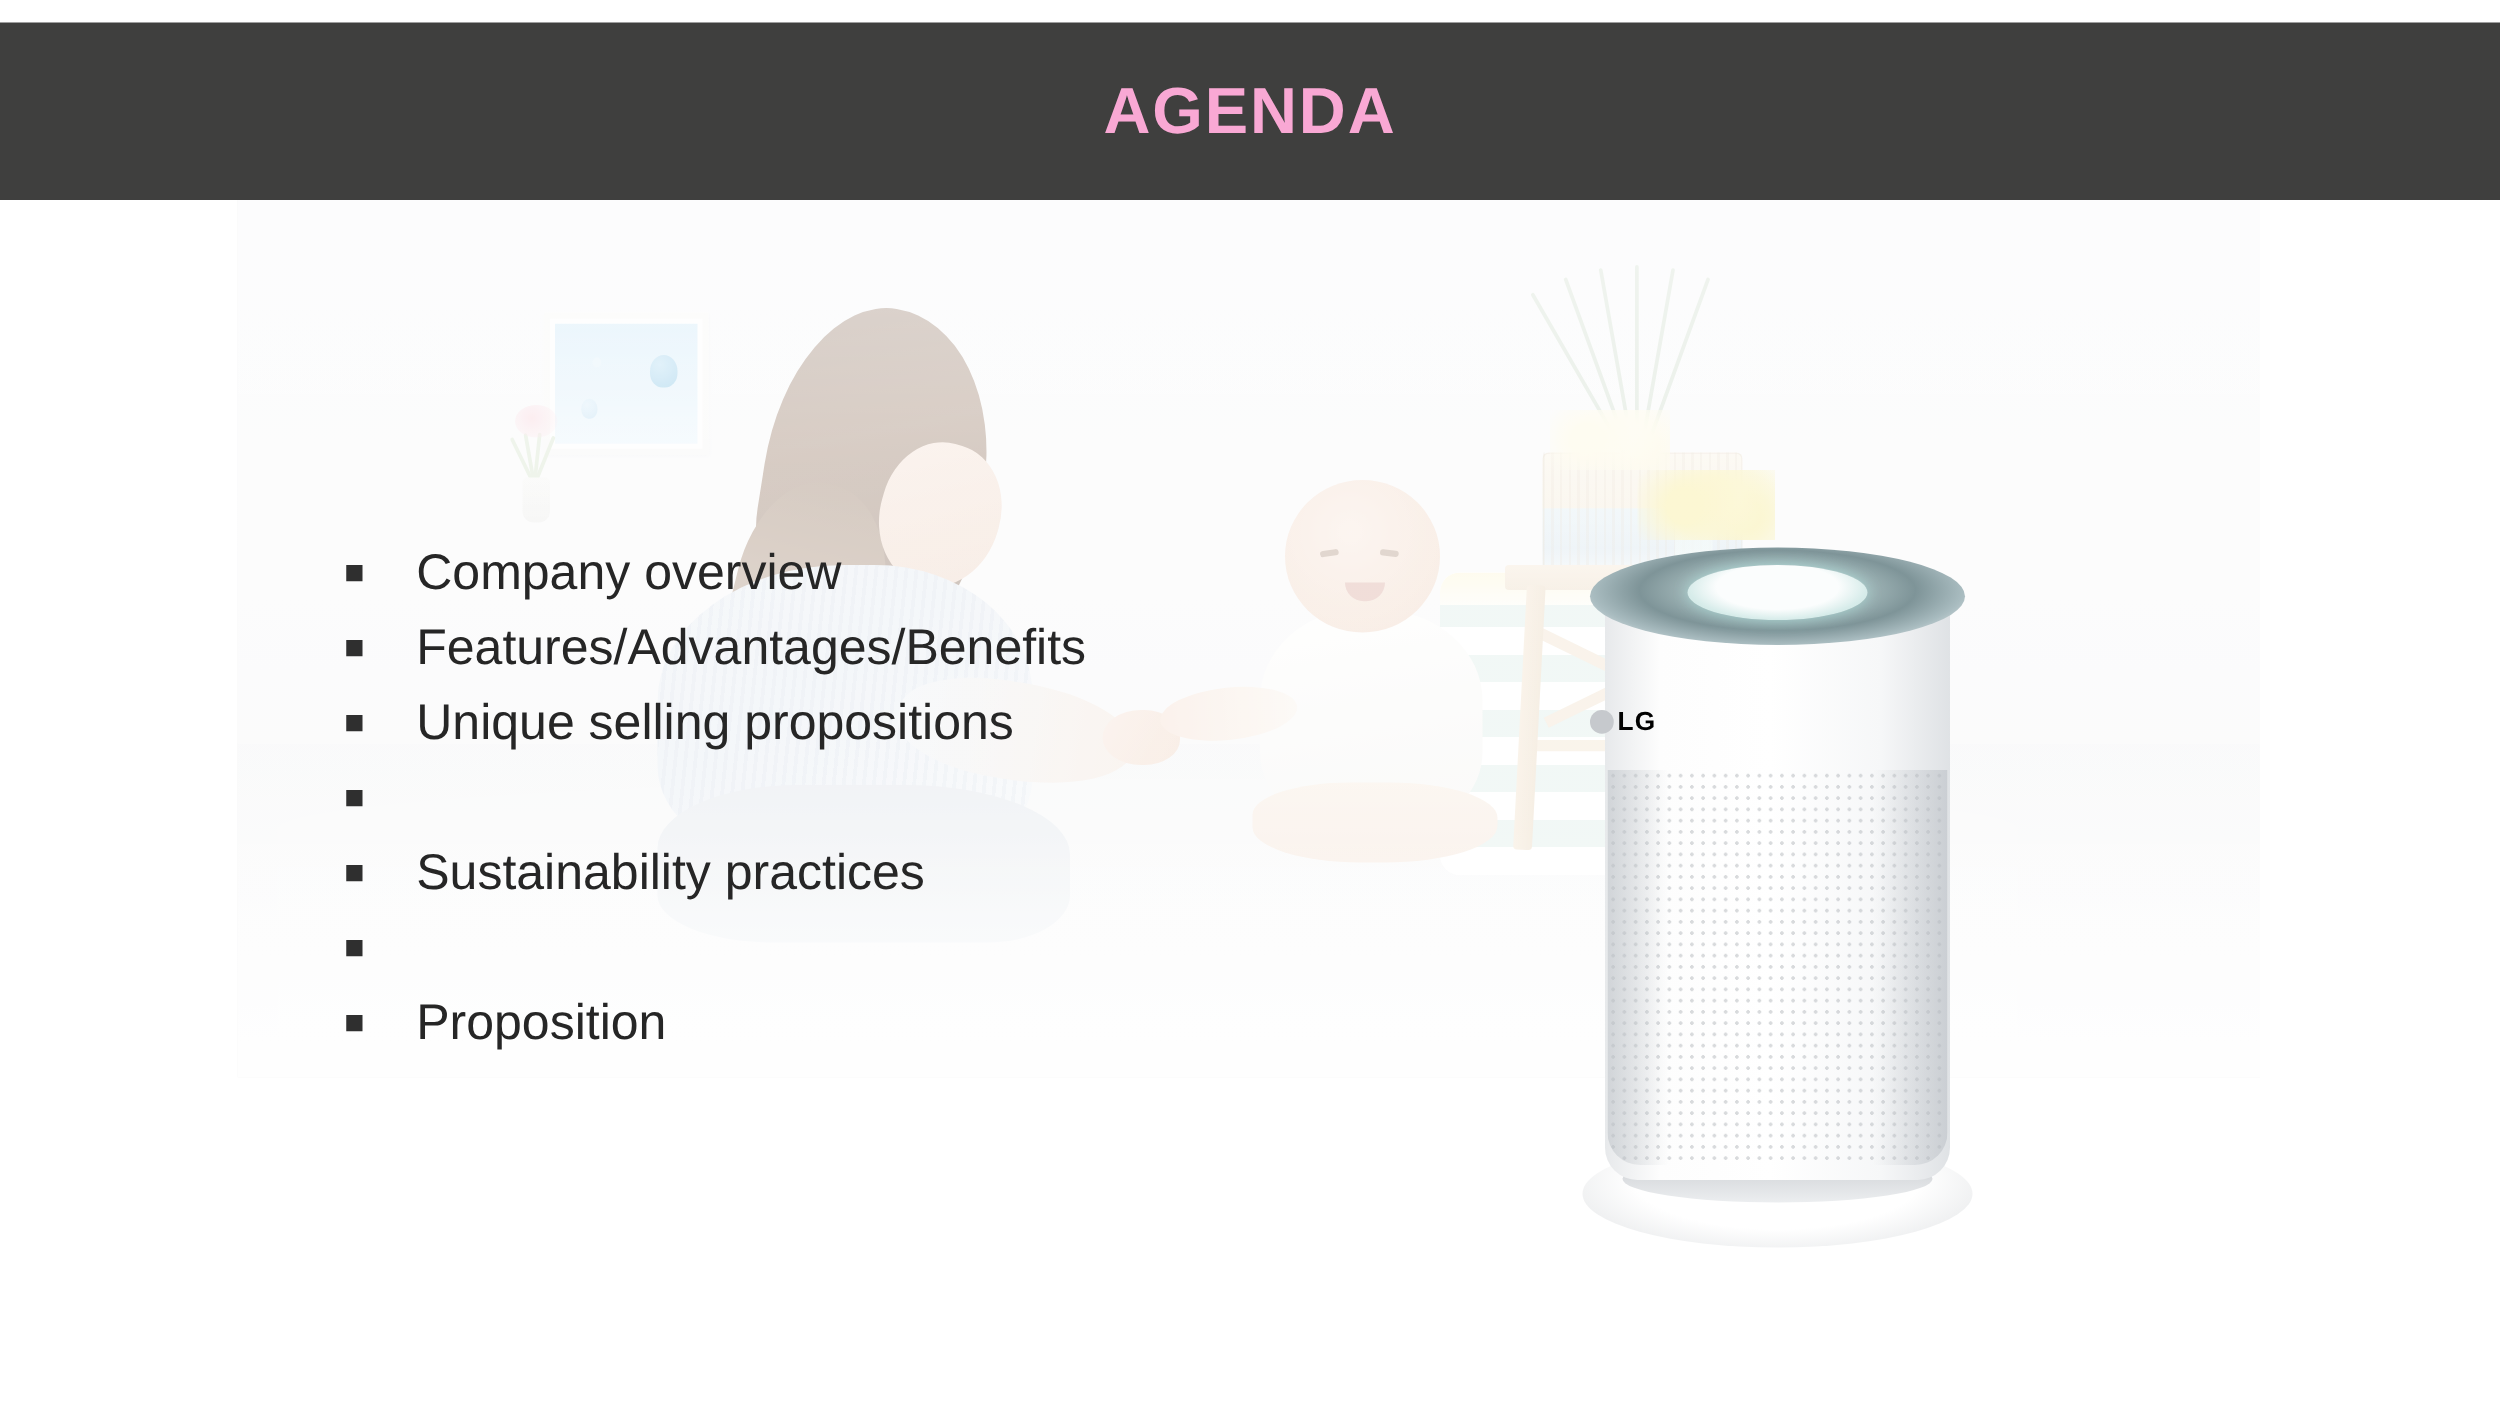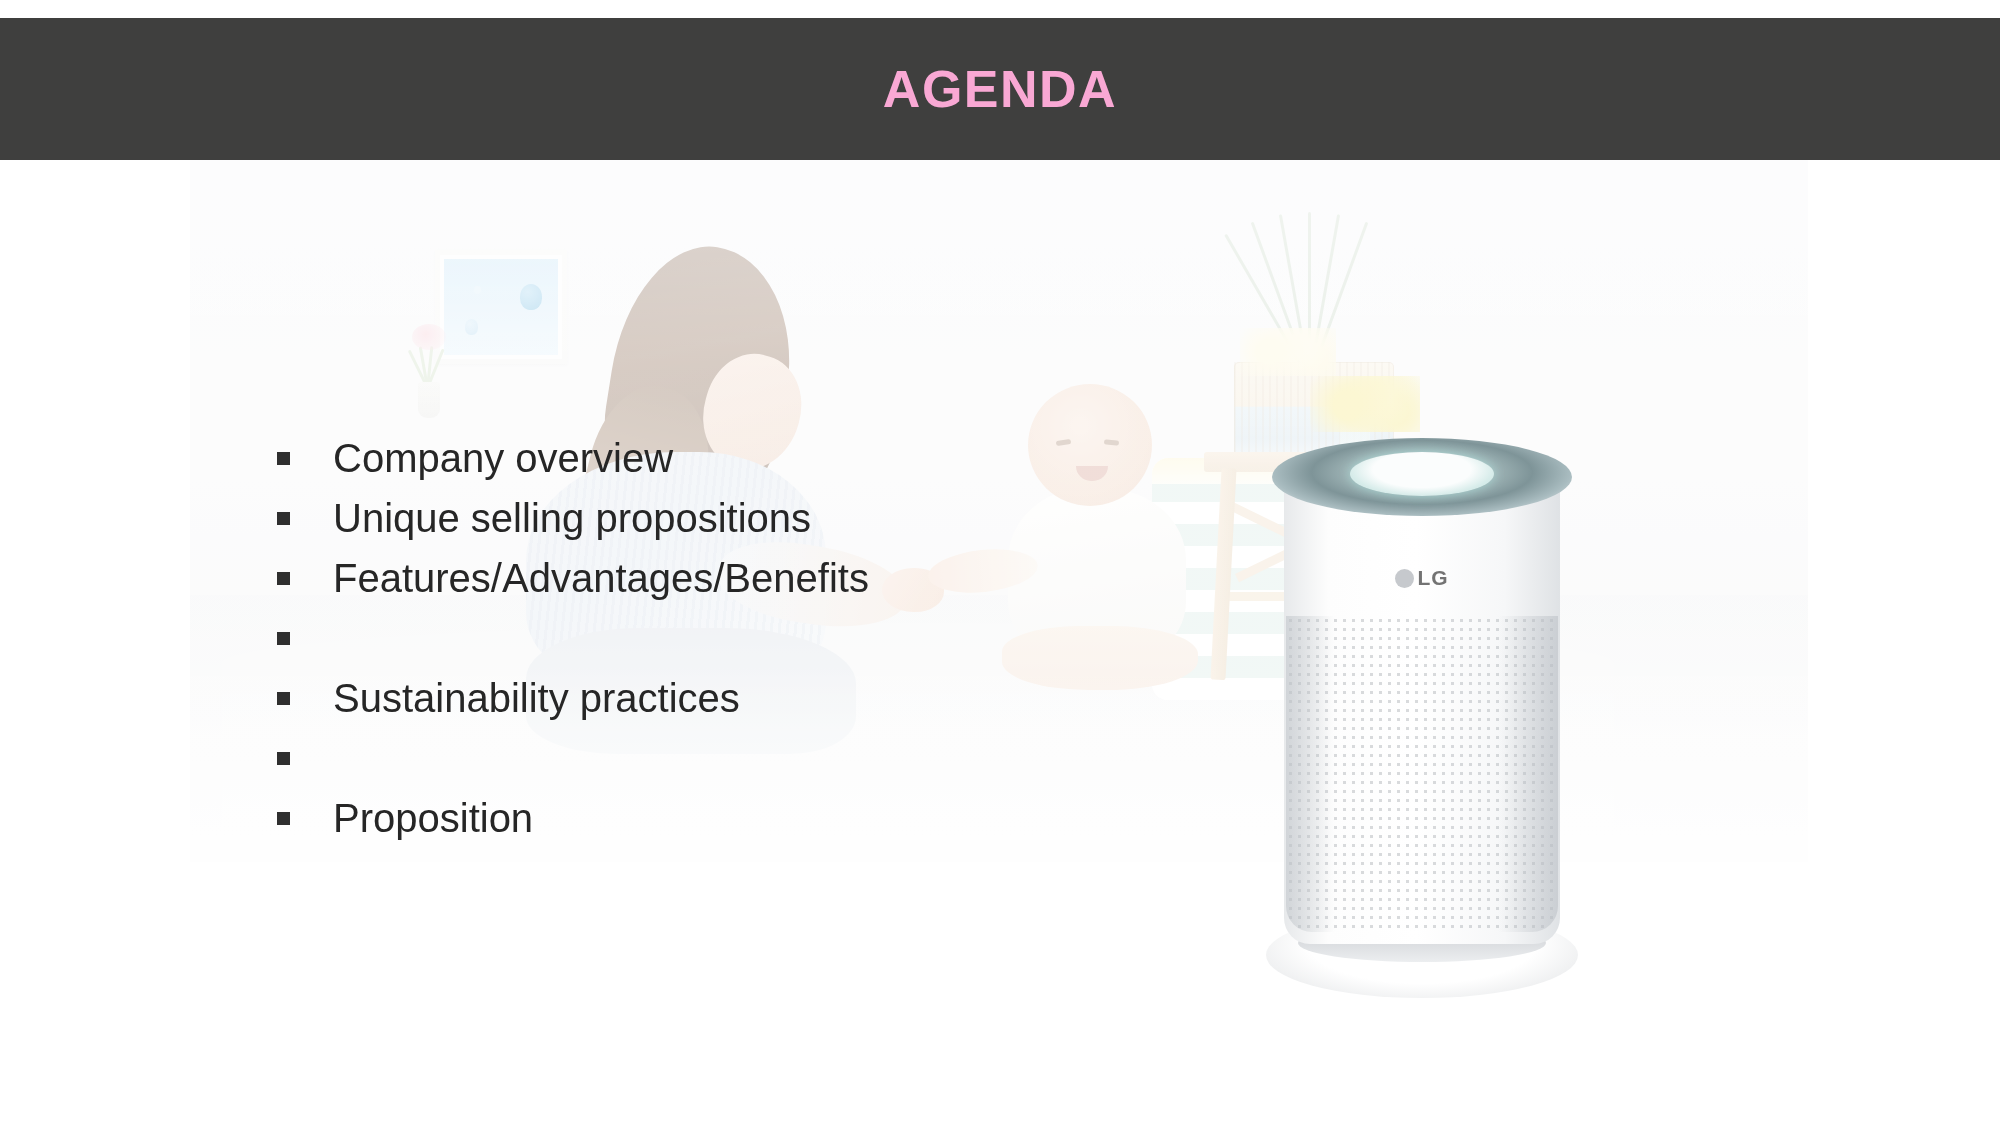--- a/index.html
+++ b/index.html
@@ -143,23 +143,23 @@
       background:linear-gradient(90deg,#e7e9eb 0%,#fdfdfd 16%,#ffffff 48%,#f6f7f8 80%,#dfe2e5 100%);
       border-radius:16px 16px 26px 26px;}
   .pf-mesh{position:absolute;left:14px;top:178px;width:272px;height:316px;border-radius:0 0 26px 26px;
       overflow:hidden;}
   .pf-mesh .dots{position:absolute;inset:0;opacity:.55;
       background-image:radial-gradient(circle,#b9bdc1 1.5px,rgba(0,0,0,0) 1.6px);
       background-size:9px 9px;}
   .pf-mesh .shade{position:absolute;inset:0;
       background:linear-gradient(90deg,rgba(190,195,200,.55) 0%,rgba(255,255,255,0) 18%,
                  rgba(255,255,255,0) 78%,rgba(185,190,196,.55) 100%);}
-  .pf-logo{position:absolute;left:0;right:0;top:128px;text-align:center;
+  .pf-logo{position:absolute;left:0;right:0;top:128px;text-align:left;
       font-family:"Liberation Sans","DejaVu Sans",sans-serif;font-size:21px;font-weight:bold;
-      color:#737373;letter-spacing:1px;}
+      color:#000000;letter-spacing:1px;}
   .pf-logo .lg-mark{display:inline-block;width:19px;height:19px;border-radius:50%;
       background:#c6c9cd;vertical-align:-3px;margin-right:3px;}
   .pf-top{position:absolute;left:0;top:0;width:300px;height:78px;border-radius:50%;
       background:radial-gradient(ellipse at 50% 44%,#e9f4f3 0 26%,#9fb4b6 34%,#7e9498 52%,
                  #a9bcc0 70%,#e5eaec 86%,#ffffff 100%);}
   .pf-ring{position:absolute;left:78px;top:14px;width:144px;height:44px;border-radius:50%;
       background:radial-gradient(ellipse at 50% 40%,#fbfdfd 0 48%,#d7ecea 70%,#bfe0de 100%);
       box-shadow:0 0 12px rgba(170,220,216,.8);}
   .pf-base{position:absolute;left:-6px;top:474px;width:312px;height:86px;border-radius:50%;
       background:radial-gradient(ellipse at 50% 36%,#ffffff 0 52%,#f0f1f2 74%,#e2e4e6 100%);}
@@ -270,28 +270,28 @@
     <div class="pf-ring"></div>
   </div>
 
   <div class="bullets">
     <div class="row">
       <span class="sq"></span>
       <span class="txt">Company overview</span>
     </div>
     <div class="row">
       <span class="sq"></span>
+      <span class="txt">Features/Advantages/Benefits</span>
+    </div>
+    <div class="row">
+      <span class="sq"></span>
       <span class="txt">Unique selling propositions</span>
     </div>
     <div class="row">
       <span class="sq"></span>
-      <span class="txt">Features/Advantages/Benefits</span>
-    </div>
-    <div class="row">
-      <span class="sq"></span>
     </div>
     <div class="row">
       <span class="sq"></span>
       <span class="txt">Sustainability practices</span>
     </div>
     <div class="row">
       <span class="sq"></span>
     </div>
     <div class="row">
       <span class="sq"></span>

